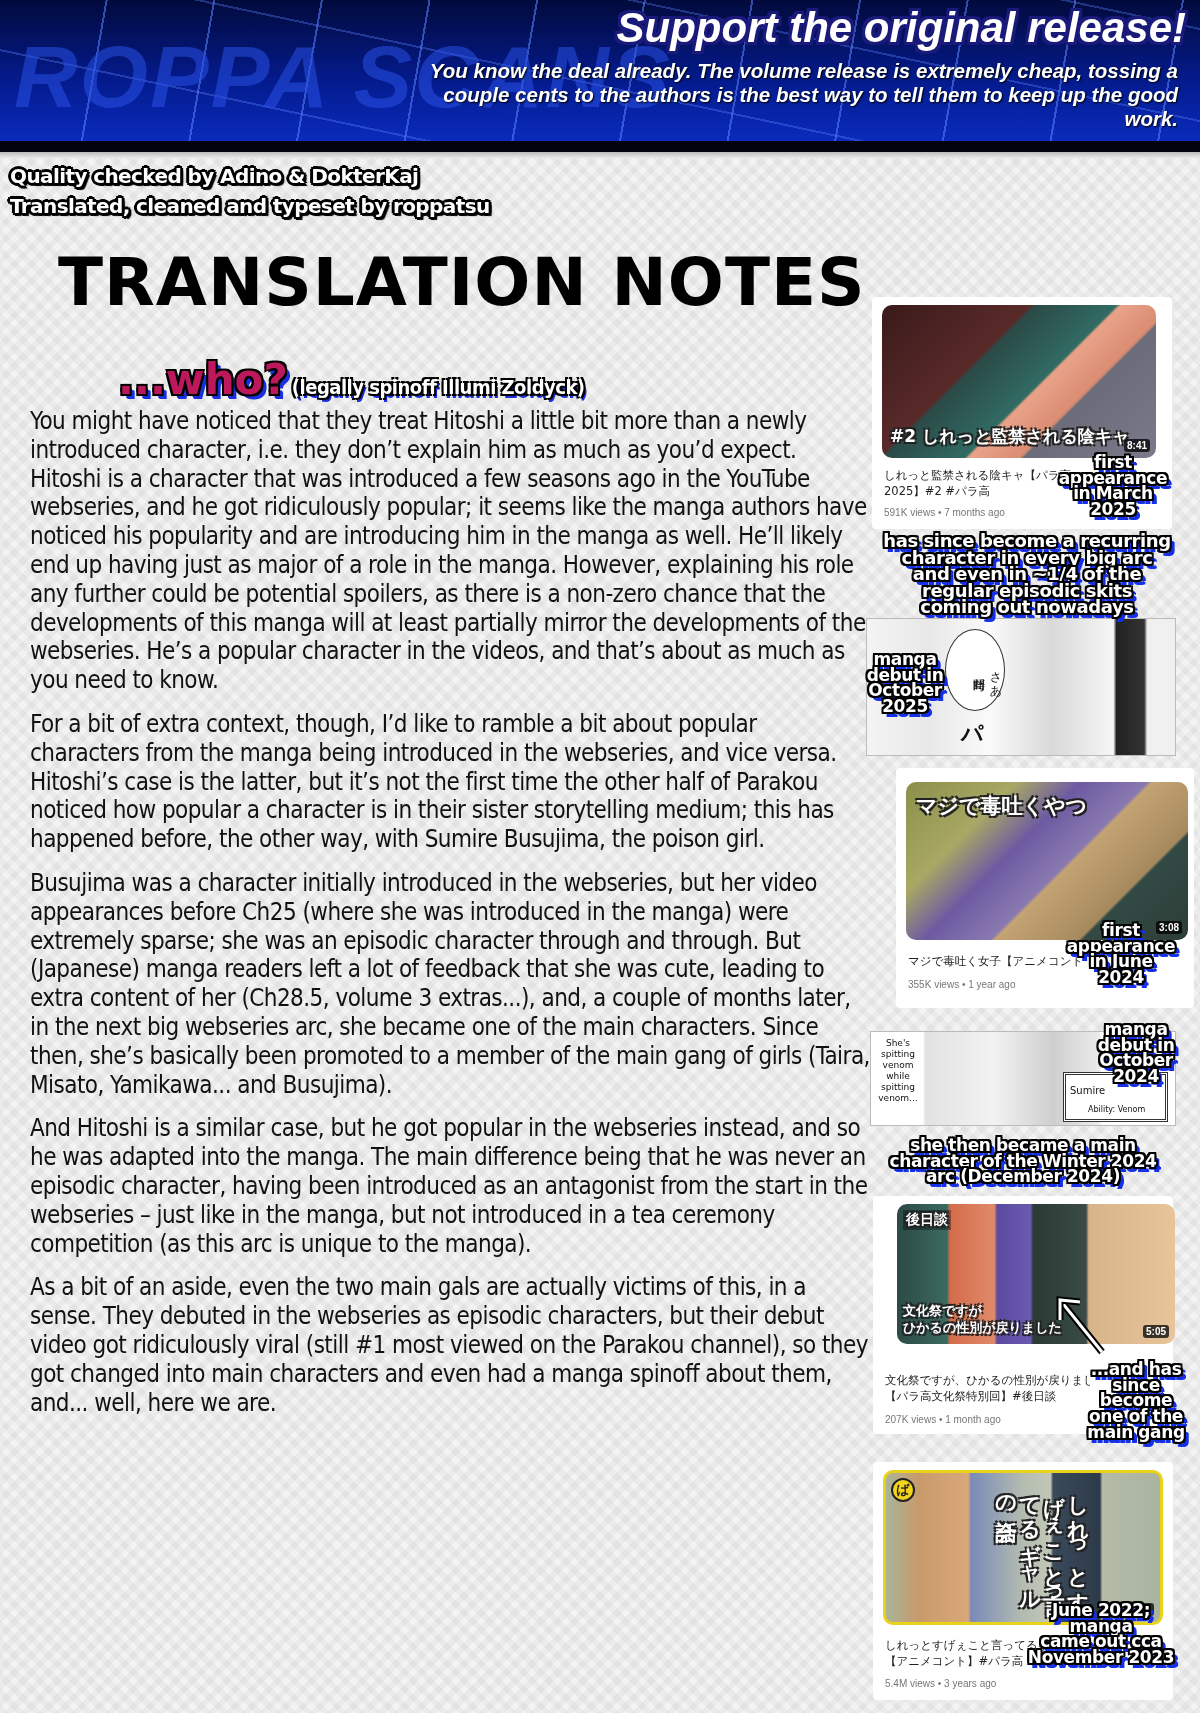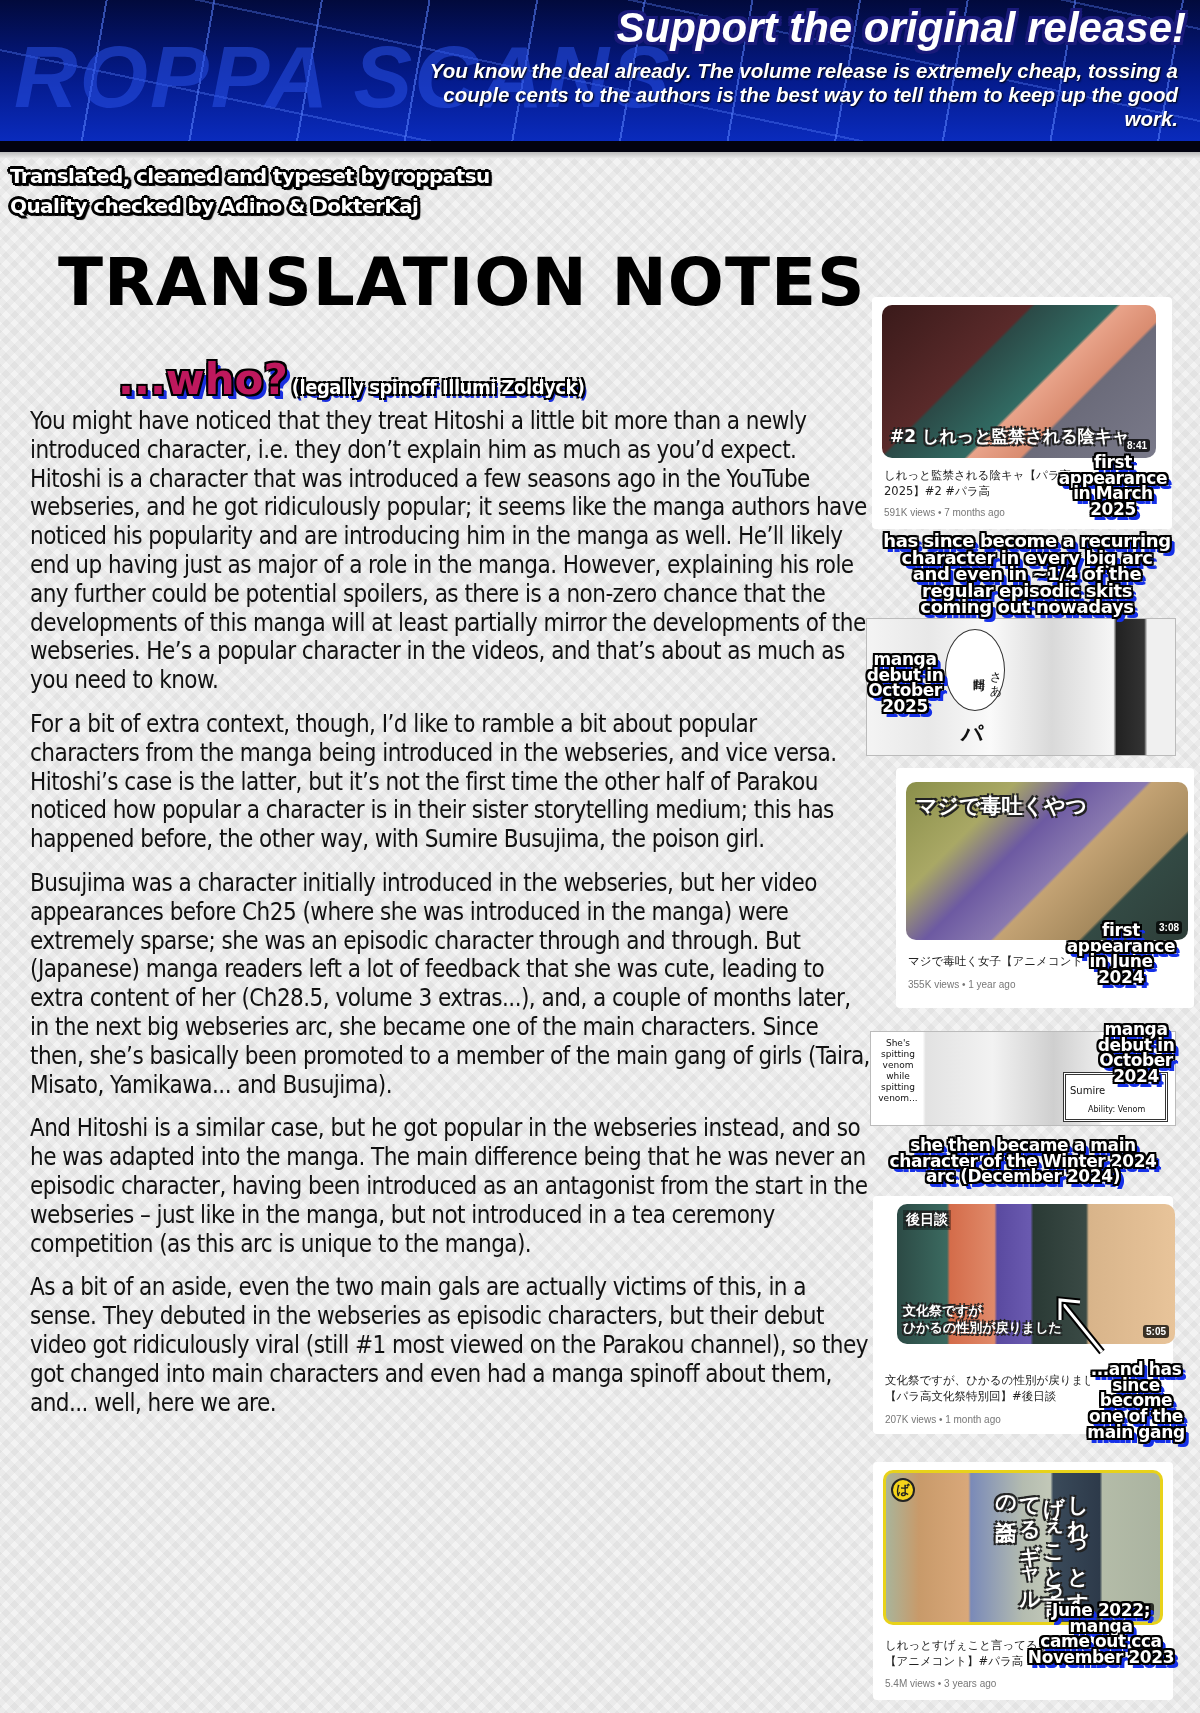--- a/index.html
+++ b/index.html
@@ -149,22 +149,22 @@
 <div class="banner">
   <div class="grid-lines"></div>
   <div class="watermark">ROPPA SCANS</div>
   <div class="headline">Support the original release!</div>
   <div class="subtext">You know the deal already. The volume release is extremely cheap, tossing a couple cents to the authors is the best way to tell them to keep up the good work.</div>
 </div>
 <div class="banner-bottom"></div>
 <div class="banner-edge"></div>
 
 <div class="credits">
+  <div>Quality checked by Adino &amp; DokterKaj</div>
   <div>Translated, cleaned and typeset by roppatsu</div>
-  <div>Quality checked by Adino &amp; DokterKaj</div>
 </div>
 
 <h1 class="page-title">TRANSLATION NOTES</h1>
 
 <div class="section-heading">
   <span class="big">...who?</span><span class="small">(legally spinoff Illumi Zoldyck)</span>
 </div>
 
 <div class="body-text">
   <p>You might have noticed that they treat Hitoshi a little bit more than a newly introduced character, i.e. they don’t explain him as much as you’d expect. Hitoshi is a character that was introduced a few seasons ago in the YouTube webseries, and he got ridiculously popular; it seems like the manga authors have noticed his popularity and are introducing him in the manga as well. He’ll likely end up having just as major of a role in the manga. However, explaining his role any further could be potential spoilers, as there is a non-zero chance that the developments of this manga will at least partially mirror the developments of the webseries. He’s a popular character in the videos, and that’s about as much as you need to know.</p>

